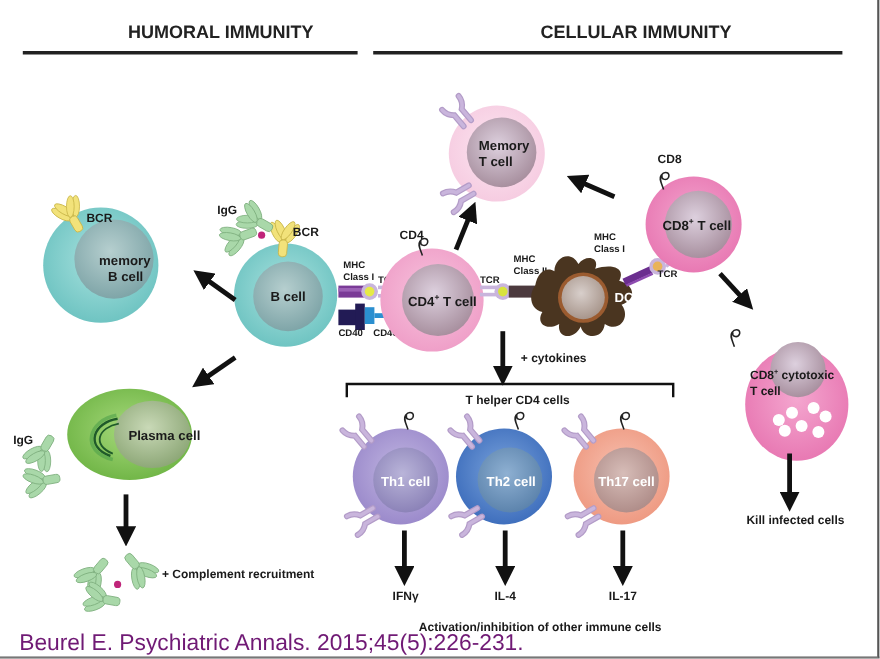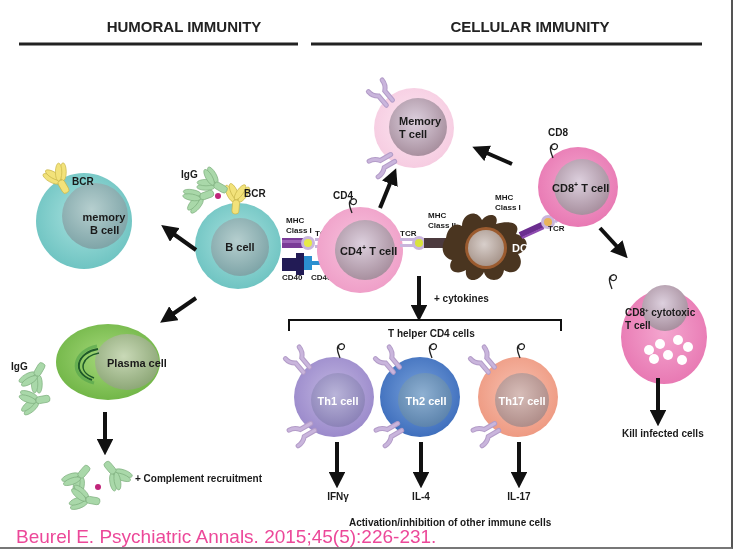--- a/index.html
+++ b/index.html
@@ -4,21 +4,21 @@
 <style>
   html, body { margin: 0; padding: 0; background: #ffffff; }
   body { width: 733px; height: 549px; position: relative; overflow: hidden;
          font-family: "Liberation Sans", sans-serif; }
   #frame { position: absolute; left: 0; top: 0; width: 731px; height: 547px;
            border-right: 2px solid #555; border-bottom: 2px solid #777; box-sizing: content-box; }
   svg { position: absolute; left: 0; top: 0; }
   .lbl { font-family: "Liberation Sans", sans-serif; font-weight: bold; fill: #1a1a1a; }
   .hdr { font-family: "Liberation Sans", sans-serif; font-weight: bold; fill: #222; font-size: 15px; }
   .cite { position: absolute; left: 16px; top: 526px; font-family: "Liberation Sans", sans-serif;
-          font-size: 19px; color: #ec4899; white-space: nowrap; }
+          font-size: 19px; color: #701a75; white-space: nowrap; }
 </style>
 </head>
 <body>
 
 <div id="frame"></div>
 
 <svg width="733" height="549" viewBox="0 0 733 549">
   <defs>
     <radialGradient id="gTeal" cx="50%" cy="45%" r="55%">
       <stop offset="0%" stop-color="#a9e2df"></stop>

